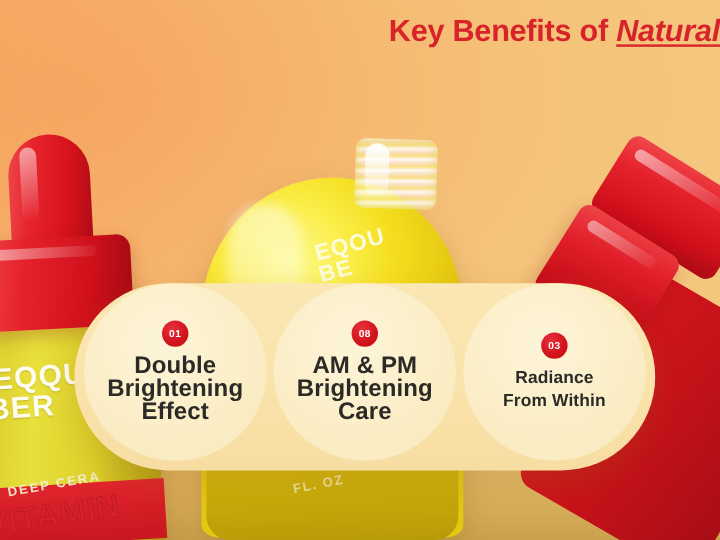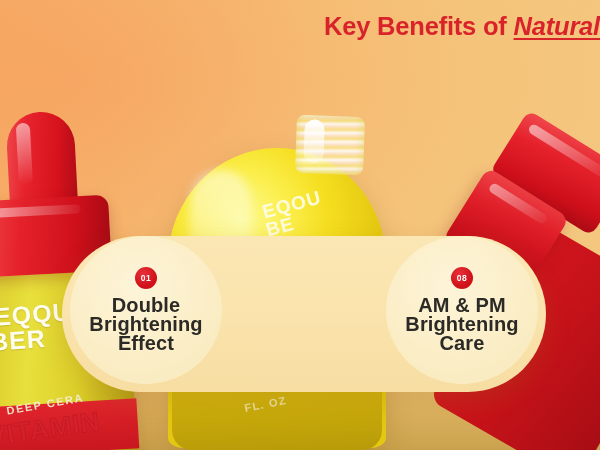--- a/index.html
+++ b/index.html
@@ -230,16 +230,21 @@
 Effect</div>
     </div>
 
     <div class="card">
       <div class="badge">08</div>
       <div class="card-text">AM &amp; PM
 Brightening
 Care</div>
     </div>
 
+    <div class="card wide">
+      <div class="badge">03</div>
+      <div class="card-text">Radiance
+From Within</div>
+    </div>
 
   </div>
 
 </div>
 
 </body></html>

